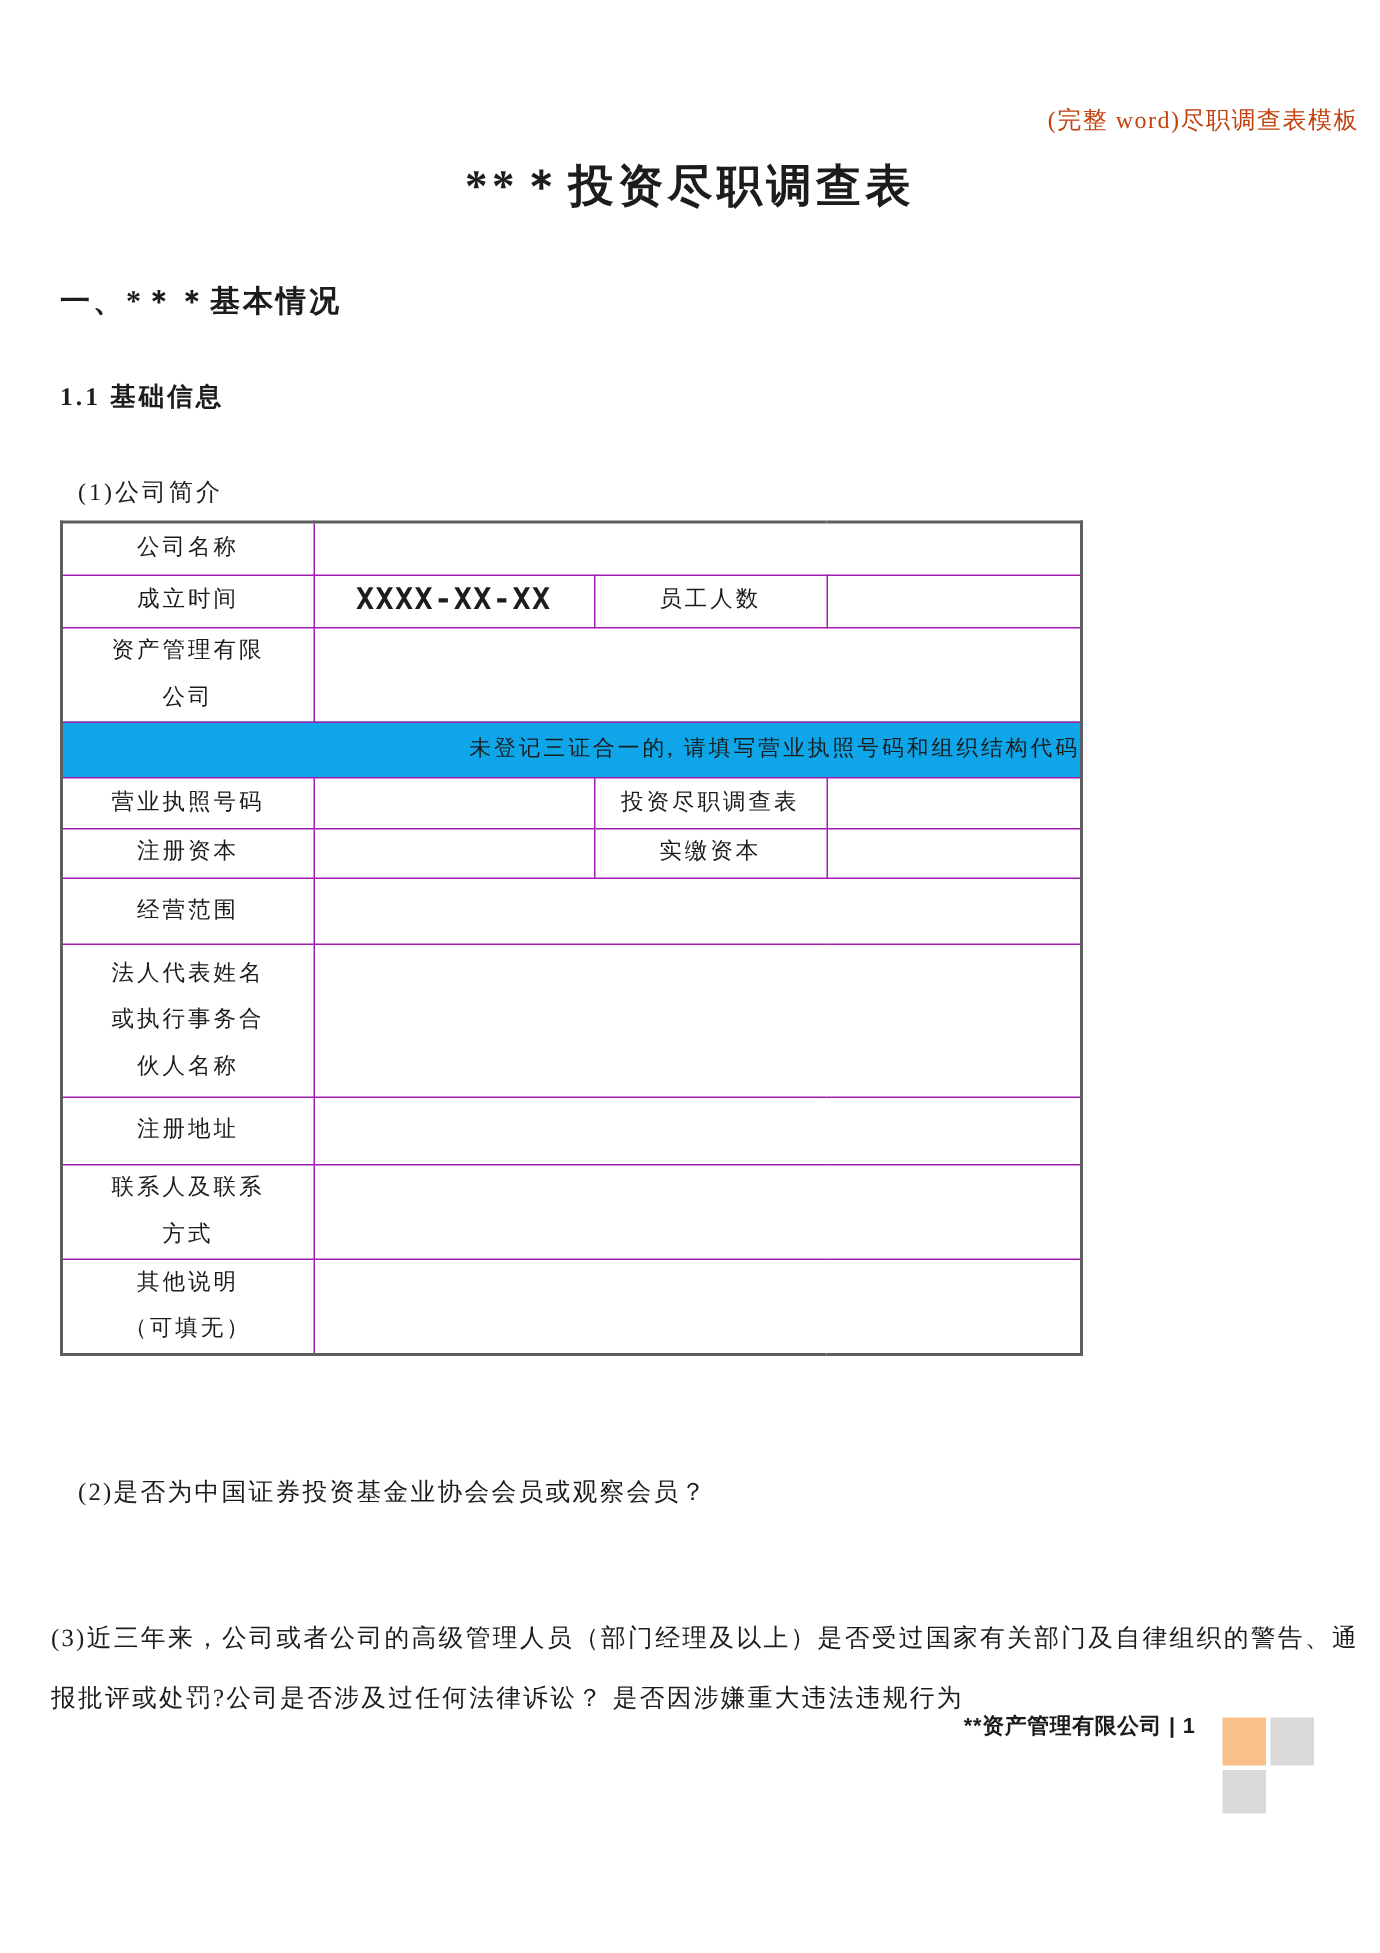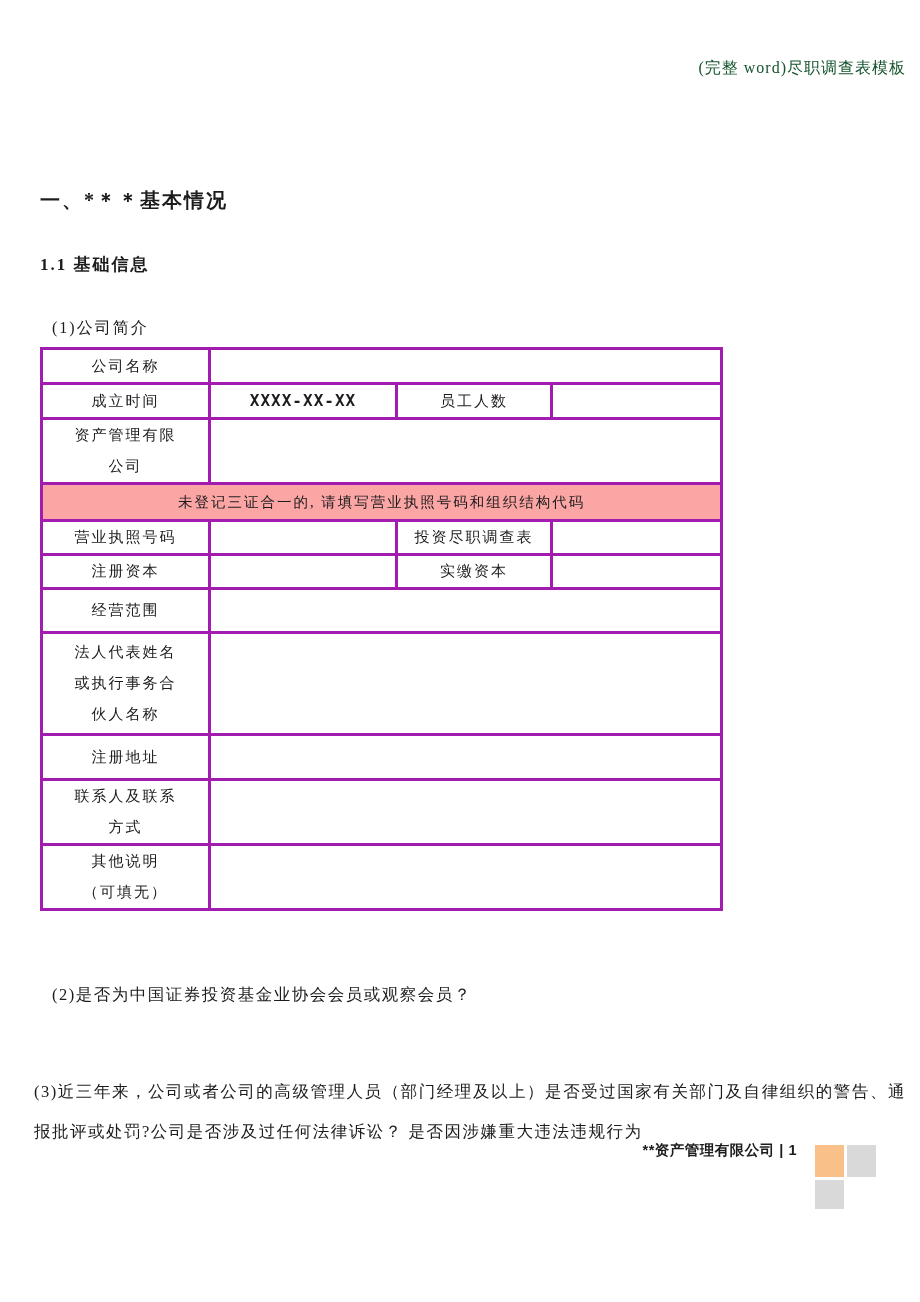--- a/index.html
+++ b/index.html
@@ -6,22 +6,22 @@
   html,body { background:#ffffff; }
   .page {
     position:relative;
     width:920px; height:1302px;
     background:#ffffff;
     font-family:"Liberation Serif","DejaVu Serif",serif;
     color:#1c1c1c;
     overflow:hidden;
   }
   .header-note {
-    position:absolute; top:58px; right:14px;
-    font-size:16px; color:#14532d; letter-spacing:1px;font-family:Liberation Serif, serif;
+    position:absolute; top:70px; right:14px;
+    font-size:16px; color:#c2410c; letter-spacing:1px;font-family:Liberation Serif, serif;
   }
   .doc-title {
     position:absolute; top:104px; left:0; width:100%;
     text-align:center; font-size:30px; font-weight:bold; letter-spacing:3px;
   }
   .sec-heading {
     position:absolute; top:187px; left:40px;
     font-size:20px; font-weight:bold; letter-spacing:2px;
   }
   .subsec-heading {
@@ -32,41 +32,41 @@
     position:absolute; top:318px; left:52px;
     font-size:16px; letter-spacing:2px;
   }
   table.info {
     position:absolute; top:347px; left:40px;
     width:680px; border-collapse:collapse; table-layout:fixed;
     border:2px solid #5e5e5e;
     font-size:15px;
   }
   table.info td {
-    border:3px solid #a21caf;
+    border:1px solid #a21caf;
     vertical-align:middle;
     text-align:center;
     letter-spacing:2px;
     line-height:31px;
   }
   td.lbl { padding:0 24px; }
   td.lbl2 { padding:0 6px; }
   td.val { padding:0 6px; }
   tr.r1 { height:35px; } tr.r2 { height:35px; } tr.r3 { height:63px; }
   tr.r4 { height:37px; } tr.r5 { height:34px; } tr.r6 { height:33px; }
   tr.r7 { height:44px; } tr.r8 { height:102px; } tr.r9 { height:45px; }
   tr.r10 { height:45px; } tr.r11 { height:62px; } tr.r12 { height:56px; }
   td.note-cell {
     background:#ece9dd;
     font-size:14.5px;
     letter-spacing:1.5px;
   }
   td .date-val {
     font-family:"DejaVu Sans Mono","Liberation Mono",monospace;
-    font-weight:bold; font-size:16px; letter-spacing:1px;
+    font-weight:bold; font-size:20px; letter-spacing:1px;
   }
   .two-line span { display:block; }
   .q2 {
     position:absolute; top:984px; left:52px;
     font-size:16.5px; letter-spacing:1.5px;
   }
   .q3 {
     position:absolute; top:1072px; left:34px; width:872px;
     font-size:16.5px; line-height:40px; letter-spacing:1.5px;
     text-align:justify;
@@ -81,20 +81,21 @@
   .sq-gray-1 { left:847px; top:1145px; width:29px; height:32px; }
   .sq-gray-2 { left:815px; top:1180px; width:29px; height:29px; }
 </style>
 </head>
 <body>
 
 <div class="page">
 
   <div class="header-note">(完整 word)尽职调查表模板</div>
 
+  <div class="doc-title">**＊投资尽职调查表</div>
 
   <div class="sec-heading">一、*＊＊基本情况</div>
 
   <div class="subsec-heading">1.1 基础信息</div>
 
   <div class="caption-1">(1)公司简介</div>
 
   <table class="info">
     <colgroup>
       <col style="width:168px">
@@ -111,21 +112,21 @@
       <td class="lbl">成立时间</td>
       <td class="val"><span class="date-val">XXXX-XX-XX</span></td>
       <td class="lbl2">员工人数</td>
       <td class="val"></td>
     </tr>
     <tr class="r3">
       <td class="lbl">资产管理有限公司</td>
       <td class="val" colspan="3"></td>
     </tr>
     <tr class="r4">
-      <td class="note-cell" colspan="4" style="background: #fca5a5;">未登记三证合一的, 请填写营业执照号码和组织结构代码</td>
+      <td class="note-cell" colspan="4" style="background: #0ea5e9; text-align: right;">未登记三证合一的, 请填写营业执照号码和组织结构代码</td>
     </tr>
     <tr class="r5">
       <td class="lbl">营业执照号码</td>
       <td class="val"></td>
       <td class="lbl2">投资尽职调查表</td>
       <td class="val"></td>
     </tr>
     <tr class="r6">
       <td class="lbl">注册资本</td>
       <td class="val"></td>

